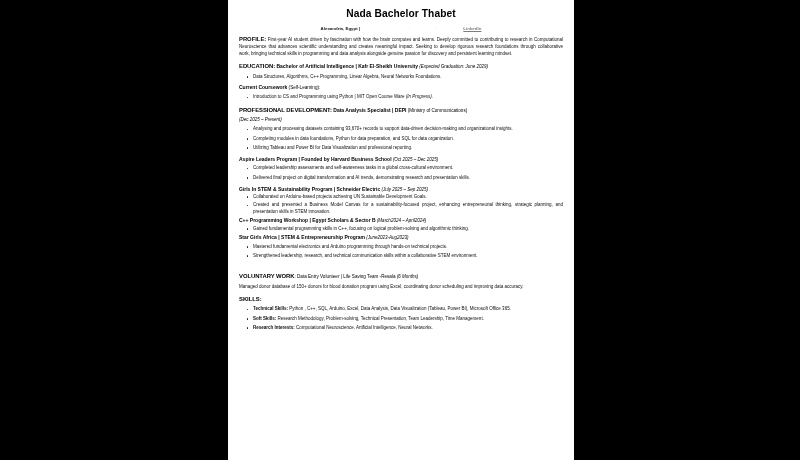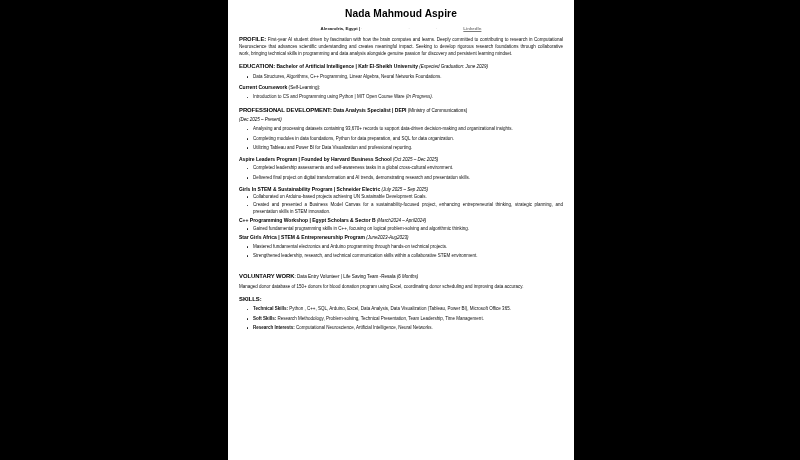--- a/index.html
+++ b/index.html
@@ -172,21 +172,21 @@
   }
   .gap-md { height: 5px; }
 </style>
 </head>
 <body>
 
 <div class="viewer">
 
   <div class="page">
 
-    <div class="doc-title">Nada Mahmoud Aspire</div>
+    <div class="doc-title">Nada Bachelor Thabet</div>
 
     <div class="contact-line">
       <span class="contact-seg">Alexandria, Egypt</span>
       <span class="contact-sep">|</span>
       <span class="contact-dot">·</span>
       <span class="contact-redacted"></span>
       <span class="contact-dot">·</span>
       <span class="contact-redacted short"></span>
       <span class="contact-dot">·</span>
       <span class="contact-redacted short"></span>

